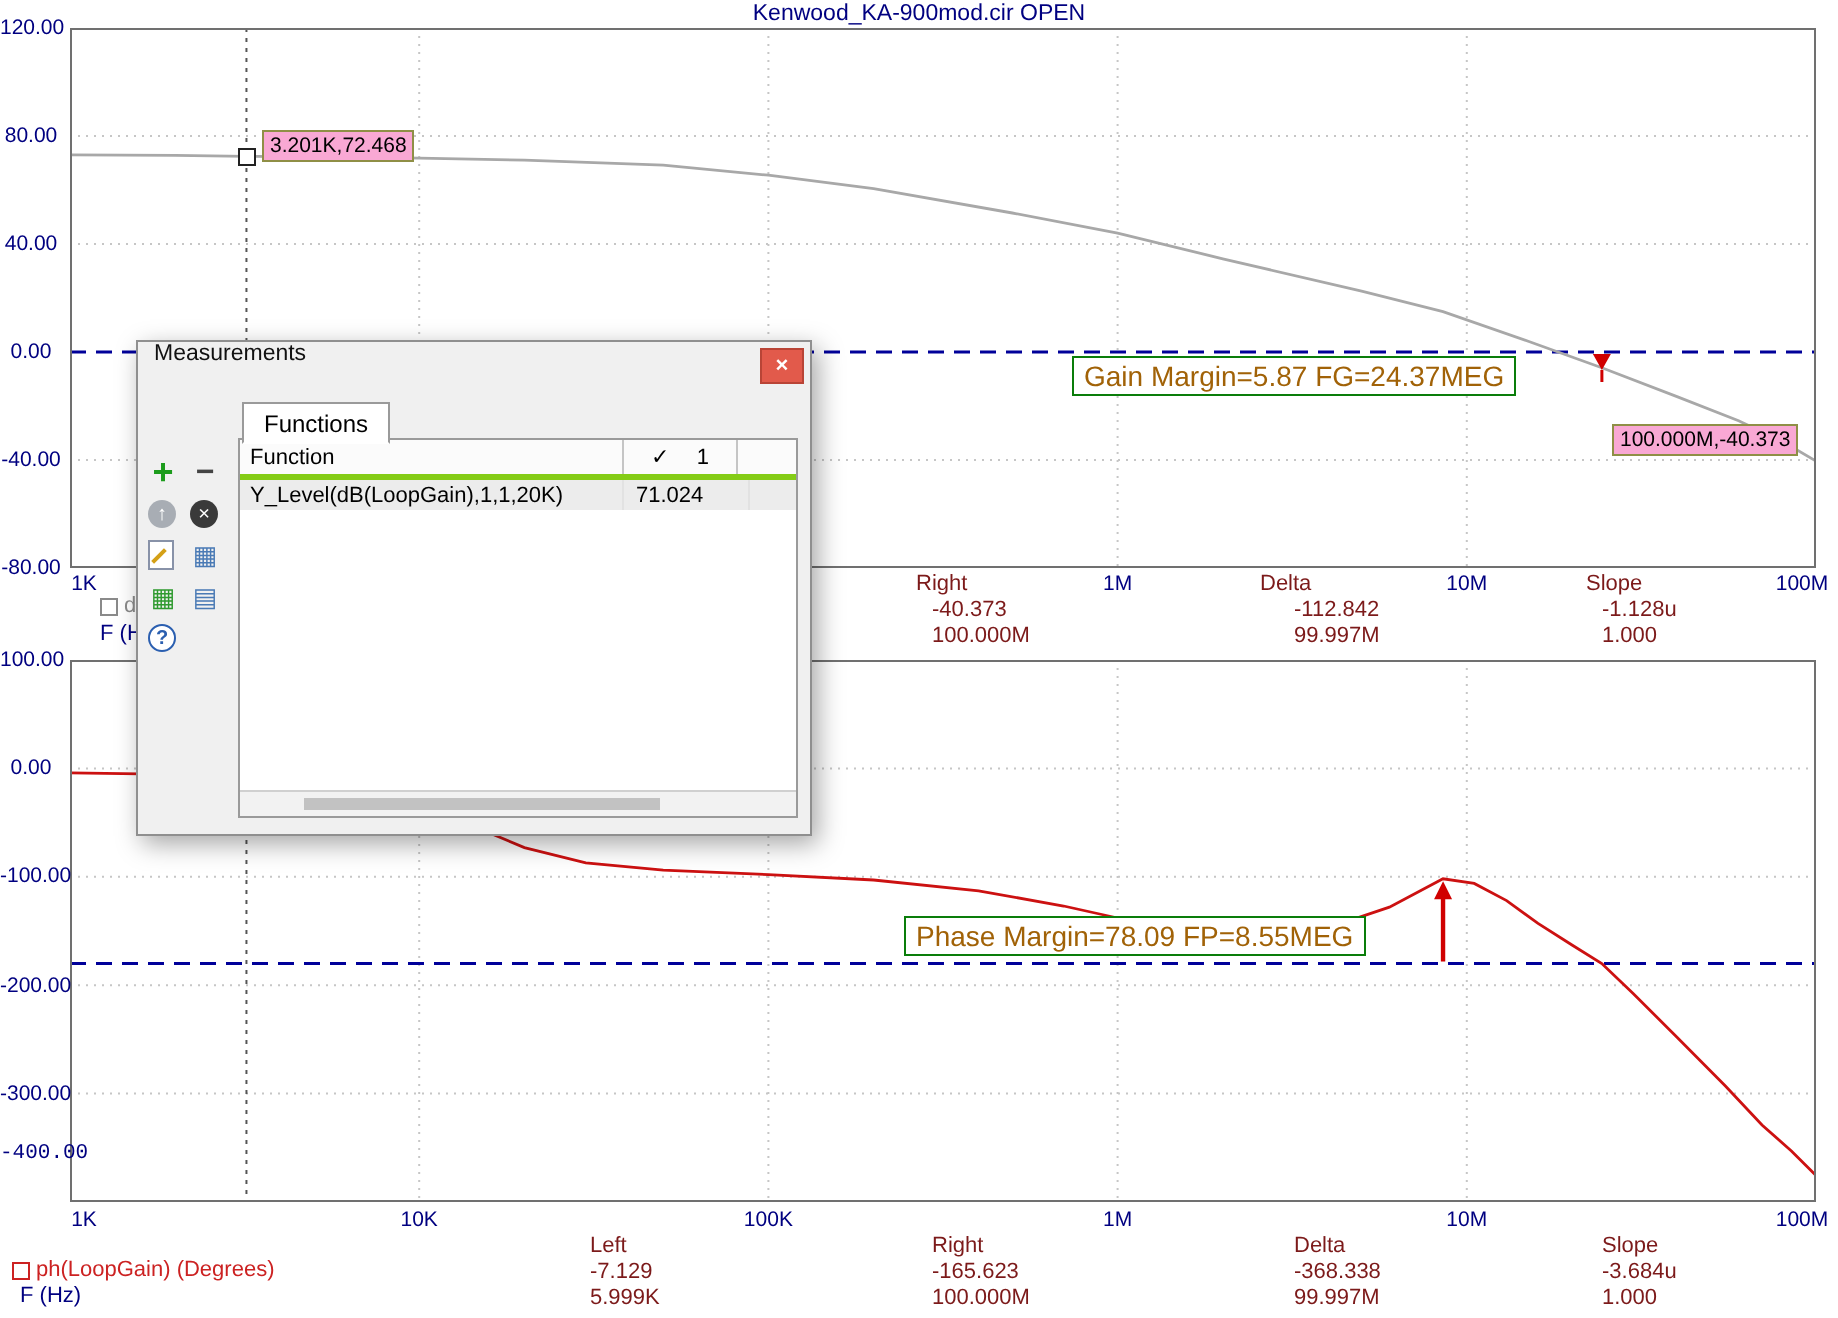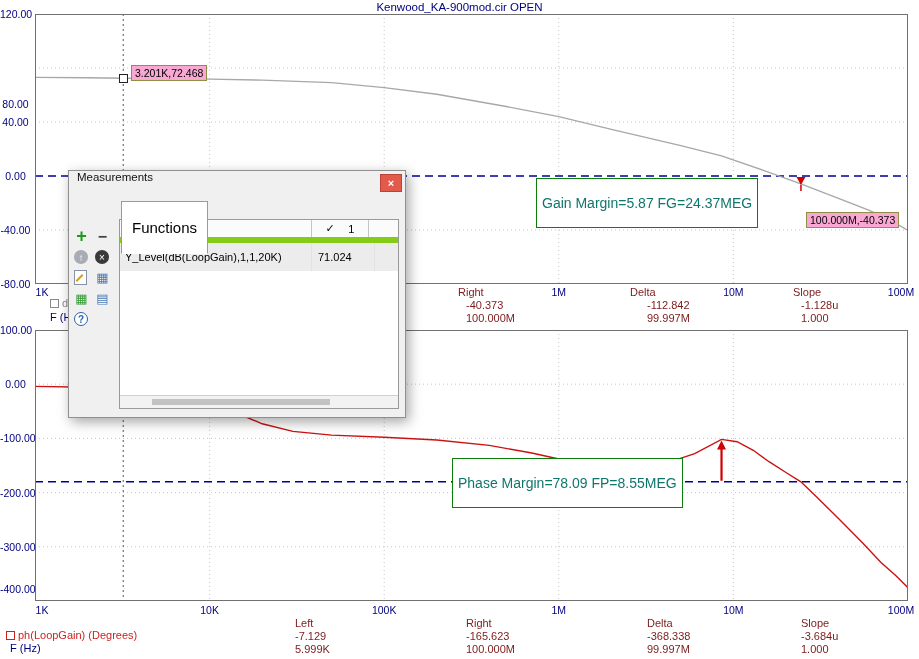--- a/index.html
+++ b/index.html
@@ -7,49 +7,49 @@
           font-family:"Liberation Sans",sans-serif;-webkit-font-smoothing:antialiased}
   .title{position:absolute;left:0;right:0;top:1px;text-align:center;font-size:11.5px;color:#000080;z-index:2}
   svg.plot{position:absolute;z-index:1}
   .ylab{position:absolute;left:0;width:31px;text-align:center;font-size:10.5px;color:#000080;z-index:2;white-space:nowrap}
   .xlab{position:absolute;transform:translateX(-50%);font-size:10.5px;color:#000080;z-index:2;white-space:nowrap}
   .ro{position:absolute;width:90px;text-align:left;font-size:11px;color:#7c1a1a;white-space:nowrap;z-index:2}
   .wave{position:absolute;font-size:11px;display:flex;align-items:center;gap:3px;white-space:nowrap;z-index:2}
   .sq{width:7px;height:7px;border:1px solid currentColor;background:#fff;display:inline-block}
   .flab{position:absolute;font-size:11px;color:#000080;z-index:2;white-space:nowrap}
   .ylabel-tag{position:absolute;background:#f9a8d4;border:1px solid #8f8f46;font-size:10.5px;padding:1px 3px;color:#000;z-index:4;white-space:nowrap}
-  .green-tag{position:absolute;background:#fff;border:1px solid #0a7d0a;color:#0f766e;font-size:14px;padding:16px 5px;z-index:4;white-space:nowrap}
+  .green-tag{position:absolute;background:#fff;border:1px solid #0a7d0a;color:#a16207;font-size:14px;padding:1px 5px;z-index:4;white-space:nowrap}
   .cursor-square{position:absolute;width:7px;height:7px;background:#fff;border:1px solid #222;z-index:4}
   
   .dialog{position:absolute;left:68px;top:170px;width:336px;height:246px;background:#f0f0f0;
           border:1px solid #8f8f8f;box-shadow:3px 4px 12px rgba(0,0,0,.35);z-index:10}
   .dlg-title{height:22px;display:flex;padding-left:8px;font-size:11.5px;color:#111;position:relative}
   .dlg-close{position:absolute;right:3px;top:3px;width:20px;height:16px;background:#e25a4b;color:#fff;
              display:flex;align-items:center;justify-content:center;font-size:11px;font-weight:bold;border:1px solid #b94436}
   .dlg-tools{position:absolute;left:5px;top:58px;display:grid;grid-template-columns:19px 19px;gap:6px 2px}
   .ic{width:15px;height:15px;display:flex;align-items:center;justify-content:center;font-size:12px}
   .plus{color:#1c9c1c;font-size:18px;font-weight:bold}
   .minus{color:#444;font-size:16px;font-weight:bold}
   .circ{border-radius:50%;color:#fff;font-size:10px;width:14px;height:14px}
   .graybg{background:#a8adb4}
   .darkbg{background:#3a3a3a}
   .doc{width:11px;height:13px;border:1px solid #8892a8;background:#fff;position:relative}
   .pencil{position:absolute;width:9px;height:2px;background:#d4a017;transform:rotate(-45deg);left:0;top:6px}
   .gridic{font-size:13px}
   .blueic{color:#4a7ab5}
   .greenic{color:#2f9a2f}
   .helpic{color:#2b5fb0;border:1.5px solid #2b5fb0;border-radius:50%;width:12px;height:12px;font-size:10px;font-weight:bold;background:#fff}
-  .dlg-tab{position:absolute;left:52px;top:30px;height:19px;padding:16px 10px;background:#fff;border:1px solid #9a9a9a;
-           border-bottom:1px solid #fff;font-size:15px;display:flex;align-items:center;z-index:2}
+  .dlg-tab{position:absolute;left:52px;top:30px;height:19px;padding:0 10px;background:#fff;border:1px solid #9a9a9a;
+           border-bottom:1px solid #fff;font-size:12px;display:flex;align-items:center;z-index:2}
   .dlg-panel{position:absolute;left:50px;top:48px;width:278px;height:188px;background:#fff;border:1px solid #9a9a9a}
-  .thead{display:flex;height:17px;border-bottom:6px solid #84cc16;font-size:11px;align-items:stretch;background:#fbfbfb}
+  .thead{display:flex;height:17px;border-bottom:3px solid #84cc16;font-size:11px;align-items:stretch;background:#fbfbfb}
   .thead .c1{width:186px;padding-left:5px;border-right:1px solid #c5c5c5;display:flex;align-items:center}
   .thead .c2{width:56px;border-right:1px solid #c5c5c5;display:flex;align-items:center;justify-content:space-evenly}
   .c3{flex:1}
-  .trow{display:flex;height:28px;font-size:11px;align-items:stretch}
+  .trow{display:flex;height:15px;font-size:11px;align-items:stretch}
   .trow .c1{width:186px;padding-left:5px;border-right:1px solid #e2e2e2;display:flex;align-items:center;white-space:nowrap;overflow:hidden}
   .trow .c2v{width:56px;padding-left:6px;border-right:1px solid #e2e2e2;display:flex;align-items:center}
   .shade{background:#ececec}
   .hscroll{position:absolute;left:0;right:0;bottom:0;height:12px;background:#f2f2f2;border-top:1px solid #d0d0d0}
   .thumb{position:absolute;left:32px;top:3px;width:178px;height:6px;background:#c2c2c2}
 </style>
 </head>
 <body>
 
 <div class="screen">
@@ -83,37 +83,37 @@
       <line x1="0" y1="151.76000000000002" x2="873" y2="151.76000000000002" stroke="#000099" stroke-width="1.6" stroke-dasharray="8 5"></line>
       <line x1="88.22287870556549" y1="0" x2="88.22287870556549" y2="271" stroke="#555" stroke-width="1" stroke-dasharray="2 3"></line>
       <polyline points="0.0,56.4 52.6,57.2 88.2,58.1 135.9,62.3 174.6,71.5 205.3,84.6 227.2,93.8 257.9,101.4 296.6,105.1 349.2,107.3 401.8,110.0 454.3,115.4 496.8,123.0 523.8,129.0 559.4,135.0 593.3,138.2 628.9,133.9 659.7,123.6 686.5,109.4 702.1,111.7 718.3,120.3 734.0,131.7 751.0,142.5 765.9,151.8 781.7,166.9 803.5,188.6 827.7,213.0 846.0,232.5 860.7,245.5 873.0,257.7" fill="none" stroke="#cc1111" stroke-width="1.4"></polyline>
       <line x1="686.521283631539" y1="150.76000000000002" x2="686.521283631539" y2="118.568" stroke="#d00000" stroke-width="2.2"></line>
       <polygon points="682.021283631539,119.568 691.021283631539,119.568 686.521283631539,110.568" fill="#d00000"></polygon>
       <rect x="0.5" y="0.5" width="872" height="270" fill="none" stroke="#707070"></rect>
     </svg>
 
   <div id="gen" style="position:absolute;left:0;top:0;z-index:2">
       <div class="ylab" style="top: 8px;">120.00</div>
-      <div class="ylab" style="top: 62px; margin-top: 36px;">80.00</div>
+      <div class="ylab" style="top: 62px;">80.00</div>
       <div class="ylab" style="top: 116px;">40.00</div>
       <div class="ylab" style="top: 170px;">0.00</div>
       <div class="ylab" style="top: 224px;">-40.00</div>
       <div class="ylab" style="top: 278px;">-80.00</div>
       <div class="xlab" style="left: 42px; top: 286px;">1K</div>
       <div class="xlab" style="left: 209.6px; top: 286px;">10K</div>
       <div class="xlab" style="left: 384.2px; top: 286px;">100K</div>
       <div class="xlab" style="left: 558.8px; top: 286px;">1M</div>
       <div class="xlab" style="left: 733.4px; top: 286px;">10M</div>
       <div class="xlab" style="left: 901px; top: 286px;">100M</div>
       <div class="ylab" style="top: 324px;">100.00</div>
       <div class="ylab" style="top: 378.2px;">0.00</div>
       <div class="ylab" style="top: 432.4px;">-100.00</div>
       <div class="ylab" style="top: 486.6px;">-200.00</div>
       <div class="ylab" style="top: 540.8px;">-300.00</div>
-      <div class="ylab" style="top: 583px;">-400.00</div>
+      <div class="ylab" style="top: 571px; font-family: Liberation Mono, monospace;">-400.00</div>
       <div class="xlab" style="left: 42px; top: 604px;">1K</div>
       <div class="xlab" style="left: 209.6px; top: 604px;">10K</div>
       <div class="xlab" style="left: 384.2px; top: 604px;">100K</div>
       <div class="xlab" style="left: 558.8px; top: 604px;">1M</div>
       <div class="xlab" style="left: 733.4px; top: 604px;">10M</div>
       <div class="xlab" style="left: 901px; top: 604px;">100M</div>
     </div>
 
   <div class="ro" style="left:458px;top:286px">Right</div>
   <div class="ro" style="left:630px;top:286px">Delta</div>

